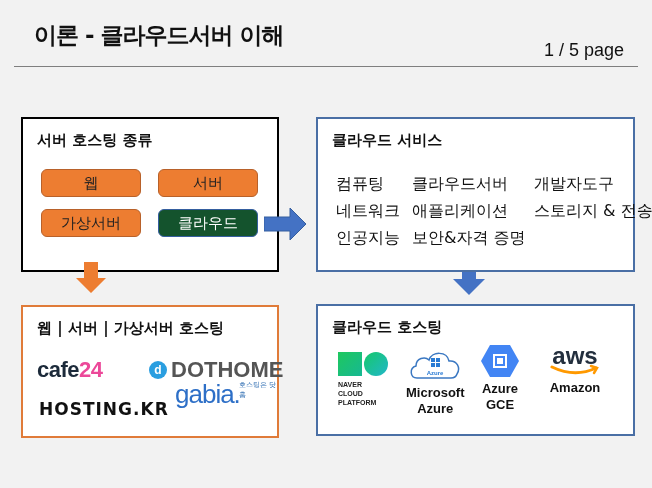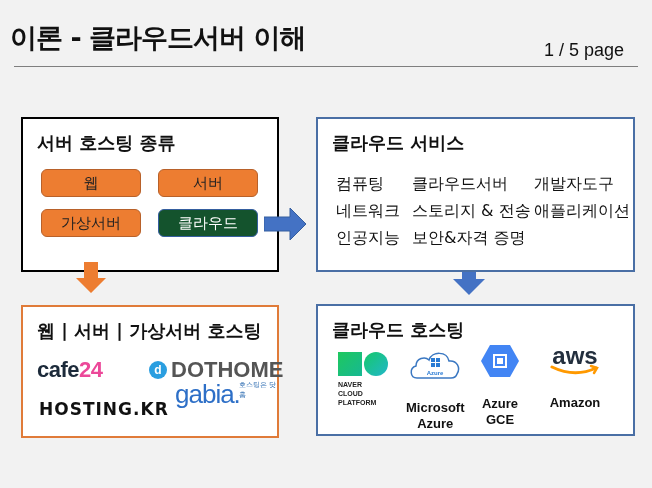--- a/index.html
+++ b/index.html
@@ -1,28 +1,28 @@
 <!DOCTYPE html>
 <html><head>
 <meta charset="utf-8">
 <style>
   html, body { margin:0; padding:0; }
   body { width:652px; height:488px; background:#f2f2f2; position:relative; overflow:hidden;
          font-family:"DejaVu Sans", sans-serif; color:#111; }
-  .title { position:absolute; left:10px; top:20px; font-size:27px; font-weight:bold; letter-spacing:-1px; }
+  .title { position:absolute; left:34px; top:20px; font-size:23px; font-weight:bold; letter-spacing:-1px; }
   .page-num { position:absolute; right:28px; top:40px; font-size:18px; font-family:"Liberation Sans", sans-serif; }
   .rule { position:absolute; left:14px; right:14px; top:66px; height:1px; background:#7f7f7f; }
 
   .box { position:absolute; background:#fff; box-sizing:border-box; }
   .box-hosting-types { left:21px; top:117px; width:258px; height:155px; border:2px solid #000; }
   .box-cloud-services { left:316px; top:117px; width:319px; height:155px; border:2px solid #4a6fa5; }
   .box-web-hosting { left:21px; top:305px; width:258px; height:133px; border:2px solid #e07b39; }
   .box-cloud-hosting { left:316px; top:304px; width:319px; height:132px; border:2px solid #4a6fa5; }
 
-  .box-heading { position:absolute; left:14px; top:12px; font-size:18px; font-weight:bold;text-align:center; }
+  .box-heading { position:absolute; left:14px; top:12px; font-size:15px; font-weight:bold;text-align:center; }
 
   .pill { position:absolute; width:100px; height:28px; border-radius:6px; box-sizing:border-box;
           display:flex; align-items:center; justify-content:center; font-size:15px; }
   .pill.orange { background:#ed7d31; border:1px solid #b8612a; color:#222; }
   .pill.blue { background:#14532d; border:1px solid #355e9f; color:#fff; }
 
   .svc-grid { position:absolute; left:18px; top:55px; display:grid;
               grid-template-columns:76px 122px auto; row-gap:6px; font-size:16px; }
   .svc-grid span { white-space:nowrap; }
 
@@ -40,21 +40,21 @@
 
   .ch-item { position:absolute; text-align:center; font-family:"Liberation Sans", sans-serif; font-weight:bold; font-size:13px; }
   .naver { left:20px; top:46px; }
   .naver-shapes { display:flex; gap:2px; }
   .naver-sq { width:24px; height:24px; background:linear-gradient(135deg,#1ec85e,#17b893); }
   .naver-circle { width:24px; height:24px; border-radius:50%; background:linear-gradient(135deg,#16c86a,#21b7c9); }
   .naver-text { font-size:7px; line-height:9px; text-align:left; margin-top:4px; color:#222; }
   .azure { left:88px; top:42px; }
   .gce { left:162px; top:38px; }
   .aws { left:231px; top:38px; }
-  .ch-label { margin-top:15px; line-height:16px; }
+  .ch-label { margin-top:0; line-height:16px; }
 </style>
 </head>
 <body>
 
 <div class="title">이론 - 클라우드서버 이해</div>
 <div class="page-num">1 / 5 page</div>
 <div class="rule"></div>
 
 <div class="box box-hosting-types">
   <div class="box-heading">서버 호스팅 종류</div>
@@ -76,22 +76,22 @@
   <polygon points="9,0 23,0 23,17 32,17 16,33 0,17 9,17" fill="#4472c4"></polygon>
 </svg>
 
 <div class="box box-cloud-services">
   <div class="box-heading">클라우드 서비스</div>
   <div class="svc-grid">
     <span>컴퓨팅</span>
     <span>클라우드서버</span>
     <span>개발자도구</span>
     <span>네트워크</span>
+    <span>애플리케이션</span>
     <span>스토리지 &amp; 전송</span>
-    <span>애플리케이션</span>
     <span>인공지능</span>
     <span>보안&amp;자격 증명</span>
   </div>
 </div>
 
 <div class="box box-web-hosting">
   <div class="box-heading">웹 | 서버 | 가상서버 호스팅</div>
   <div class="logo cafe24"><span>cafe</span><span class="num">24</span></div>
   <div class="logo dothome">
     <span class="dothome-dot">d</span>

